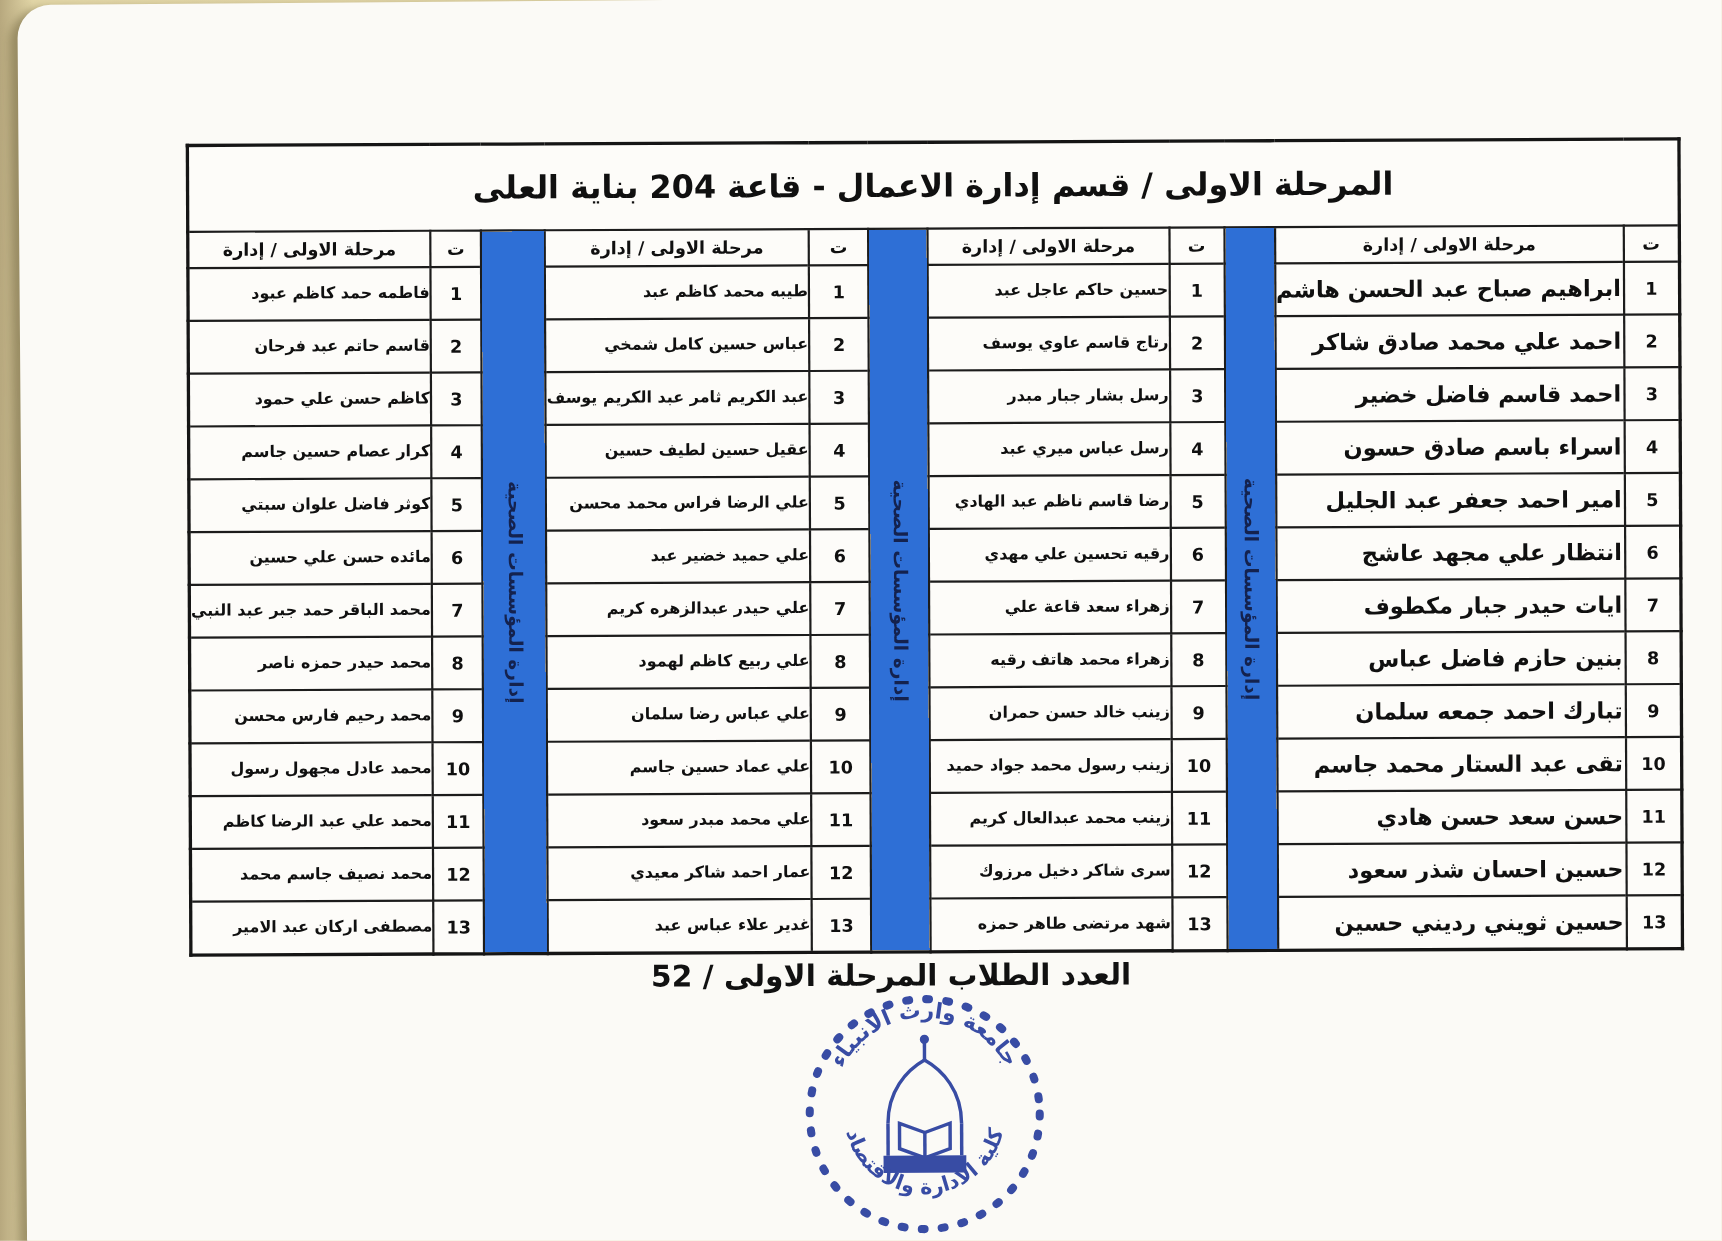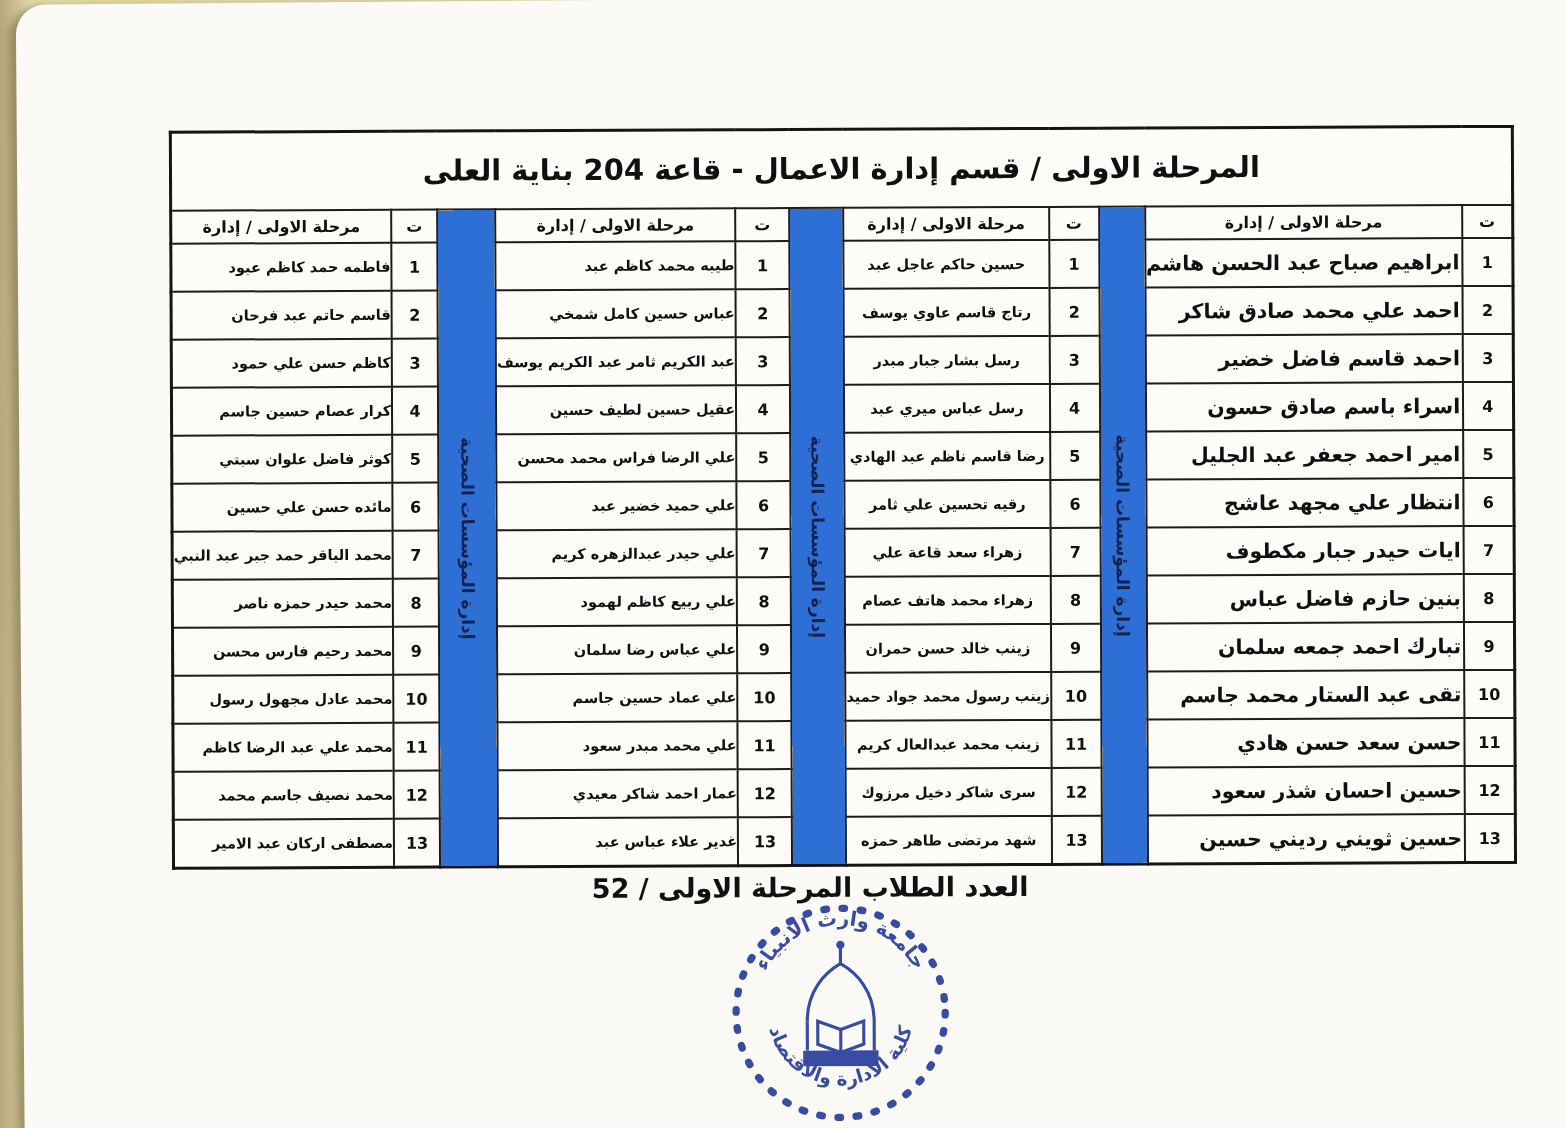--- a/index.html
+++ b/index.html
@@ -35,21 +35,21 @@
     height:76px;text-align:center;font-weight:bold;font-size:29px;
     letter-spacing:.5px;
   }
   th.num-h,th.name-h{height:31px;font-weight:bold;font-size:16px;text-align:center;}
   td.num-cell{height:46px;text-align:center;font-weight:bold;font-size:16px;}
   td.name-cell{
     height:46px;font-weight:bold;font-size:14.5px;
     text-align:right;padding-right:4px;
   }
   td.name-cell.g0{font-size:20.5px;padding-right:2px;}
-  td.name-cell.g1{text-align:center;padding-right:0;}
+  td.name-cell.g1{text-align:right;padding-right:0;padding-left:14px;}
   td.bar-cell{
     background:#2e6fd6;position:relative;padding:0;
   }
   .bar-label{
     position:absolute;inset:0;display:flex;align-items:center;justify-content:center;
   }
   .bar-label span{
     transform:rotate(90deg);white-space:nowrap;
     font-weight:bold;font-size:17px;color:#14224e;letter-spacing:.5px;
   }
@@ -160,41 +160,41 @@
           <td class="name-cell g1">رضا قاسم ناظم عبد الهادي</td>
           <td class="num-cell">5</td>
           <td class="name-cell g2">علي الرضا فراس محمد محسن</td>
           <td class="num-cell">5</td>
           <td class="name-cell g3">كوثر فاضل علوان سبتي</td>
         </tr>
         <tr>
           <td class="num-cell">6</td>
           <td class="name-cell g0">انتظار علي مجهد عاشج</td>
           <td class="num-cell">6</td>
-          <td class="name-cell g1">رقيه تحسين علي ثامر</td>
+          <td class="name-cell g1">رقيه تحسين علي مهدي</td>
           <td class="num-cell">6</td>
           <td class="name-cell g2">علي حميد خضير عبد</td>
           <td class="num-cell">6</td>
           <td class="name-cell g3">مائده حسن علي حسين</td>
         </tr>
         <tr>
           <td class="num-cell">7</td>
           <td class="name-cell g0">ايات حيدر جبار مكطوف</td>
           <td class="num-cell">7</td>
           <td class="name-cell g1">زهراء سعد قاعة علي</td>
           <td class="num-cell">7</td>
           <td class="name-cell g2">علي حيدر عبدالزهره كريم</td>
           <td class="num-cell">7</td>
           <td class="name-cell g3">محمد الباقر حمد جبر عبد النبي</td>
         </tr>
         <tr>
           <td class="num-cell">8</td>
           <td class="name-cell g0">بنين حازم فاضل عباس</td>
           <td class="num-cell">8</td>
-          <td class="name-cell g1">زهراء محمد هاتف عصام</td>
+          <td class="name-cell g1">زهراء محمد هاتف رقيه</td>
           <td class="num-cell">8</td>
           <td class="name-cell g2">علي ربيع كاظم لهمود</td>
           <td class="num-cell">8</td>
           <td class="name-cell g3">محمد حيدر حمزه ناصر</td>
         </tr>
         <tr>
           <td class="num-cell">9</td>
           <td class="name-cell g0">تبارك احمد جمعه سلمان</td>
           <td class="num-cell">9</td>
           <td class="name-cell g1">زينب خالد حسن حمران</td>

